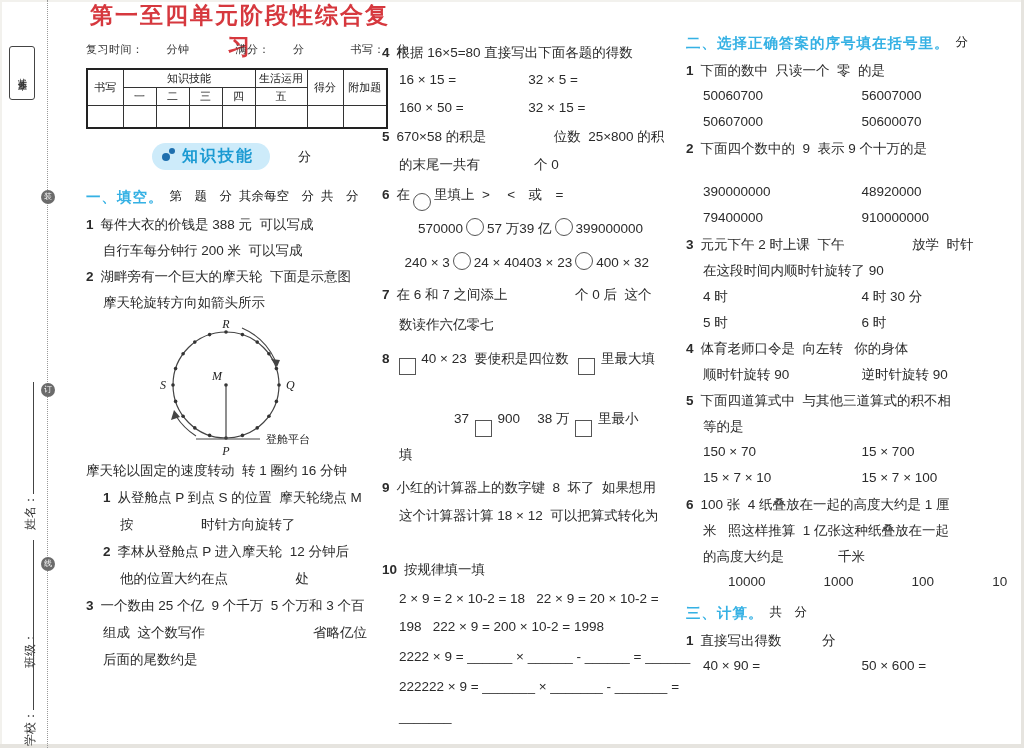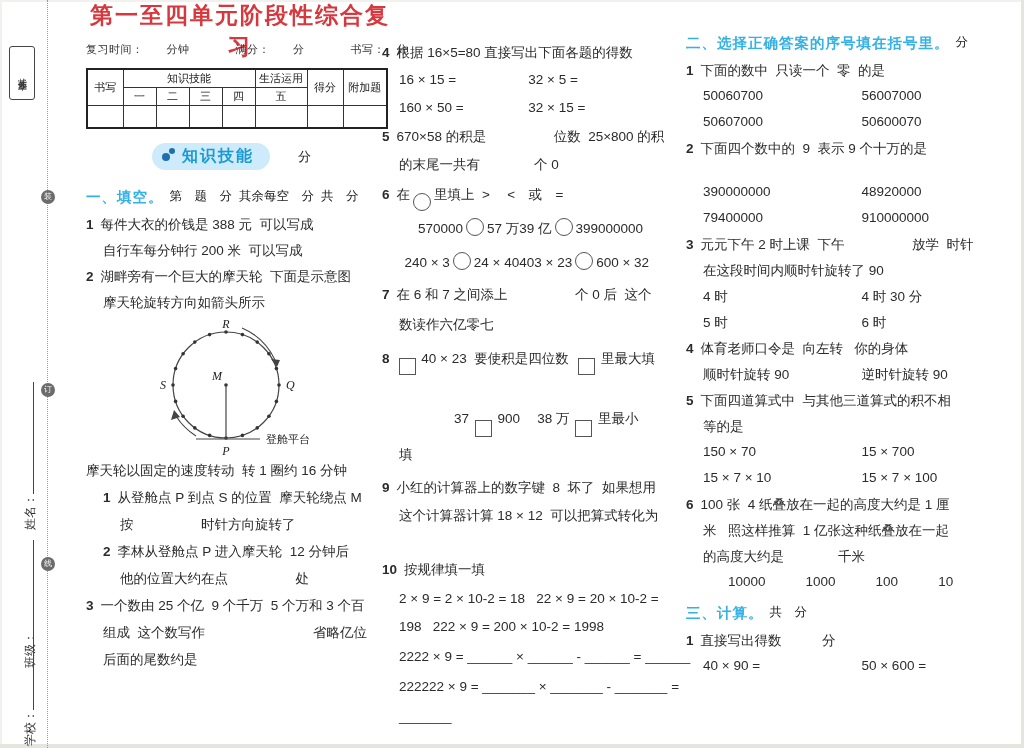--- a/index.html
+++ b/index.html
@@ -58,21 +58,21 @@
   .sec{margin-top:18px;height:28px;display:flex;align-items:flex-start;white-space:pre;}
   .sec .head{color:var(--cyan);font-weight:700;font-size:14.5px;letter-spacing:1px;}
   .sec .note{font-size:12.5px;color:#222;margin-left:6px;}
   
   .wheel{height:142px;position:relative;}
   .wheel svg{margin-left:28px;}
   .wheel text{font-family:"Liberation Serif","DejaVu Serif",serif;font-style:italic;font-size:12px;fill:#222;}
   .wheel text.plain{font-style:normal;font-family:"Liberation Sans",sans-serif;font-size:11px;}
   .sp6{height:6px;} .sp5{height:5px;} .sp18{height:18px;} .sp26{height:26px;}
   .h30{height:30px!important;} .h32{height:32px!important;} .h34{height:34px!important;text-align:right;} .h36{height:36px!important;margin-top:28px;}
-  .opts{display:flex;height:28px;align-items:baseline;padding-left:42px;gap:40px;font-size:13.5px;}
+  .opts{display:flex;height:28px;align-items:baseline;padding-left:42px;gap:58px;font-size:13.5px;}
 </style>
 </head>
 <body>
 
 <div class="page">
 
   <div class="bind-line"></div>
   <div class="brand">状元作业本</div>
   <div class="bmark" style="top:190px;">装</div>
   <div class="bmark" style="top:383px;">订</div>
@@ -211,21 +211,21 @@
     <div class="ln pair ind1"><span class="l">160 × 50 =</span><span>32 × 15 =</span></div>
     <div class="ln"><span class="num">5</span><span>670×58 的积是　　　　　位数  25×800 的积</span></div>
     <div class="ln ind1 h30"><span>的末尾一共有　　　　个 0</span></div>
     <div class="ln h32"><span class="num">6</span><span>在</span><span class="circ"></span><span>里填上  &gt;　 &lt;　或　=</span></div>
     <div class="ln pair h34">
       <span class="l"><span>570000</span><span class="circ"></span><span>57 万</span></span>
       <span><span>39 亿</span><span class="circ"></span><span>399000000</span></span>
     </div>
     <div class="ln pair h34">
       <span class="l"><span>240 × 3</span><span class="circ"></span><span>24 × 40</span></span>
-      <span><span>403 × 23</span><span class="circ"></span><span>600 × 32</span></span>
+      <span><span>403 × 23</span><span class="circ"></span><span>400 × 32</span></span>
     </div>
     <div class="ln h30"><span class="num">7</span><span>在 6 和 7 之间添上　　　　　个 0 后  这个</span></div>
     <div class="ln ind1"><span>数读作六亿零七</span></div>
     <div class="sp6"></div>
     <div class="ln h32"><span class="num">8</span><span class="sqr"></span><span> 40 × 23  要使积是四位数  </span><span class="sqr"></span><span> 里最大填</span></div>
     <div class="ln ind72 h36"><span>37 </span><span class="sqr"></span><span> 900　 38 万 </span><span class="sqr"></span><span> 里最小</span></div>
     <div class="ln ind1"><span>填</span></div>
     <div class="sp5"></div>
     <div class="ln"><span class="num">9</span><span>小红的计算器上的数字键  8  坏了  如果想用</span></div>
     <div class="ln ind1"><span>这个计算器计算 18 × 12  可以把算式转化为</span></div>

